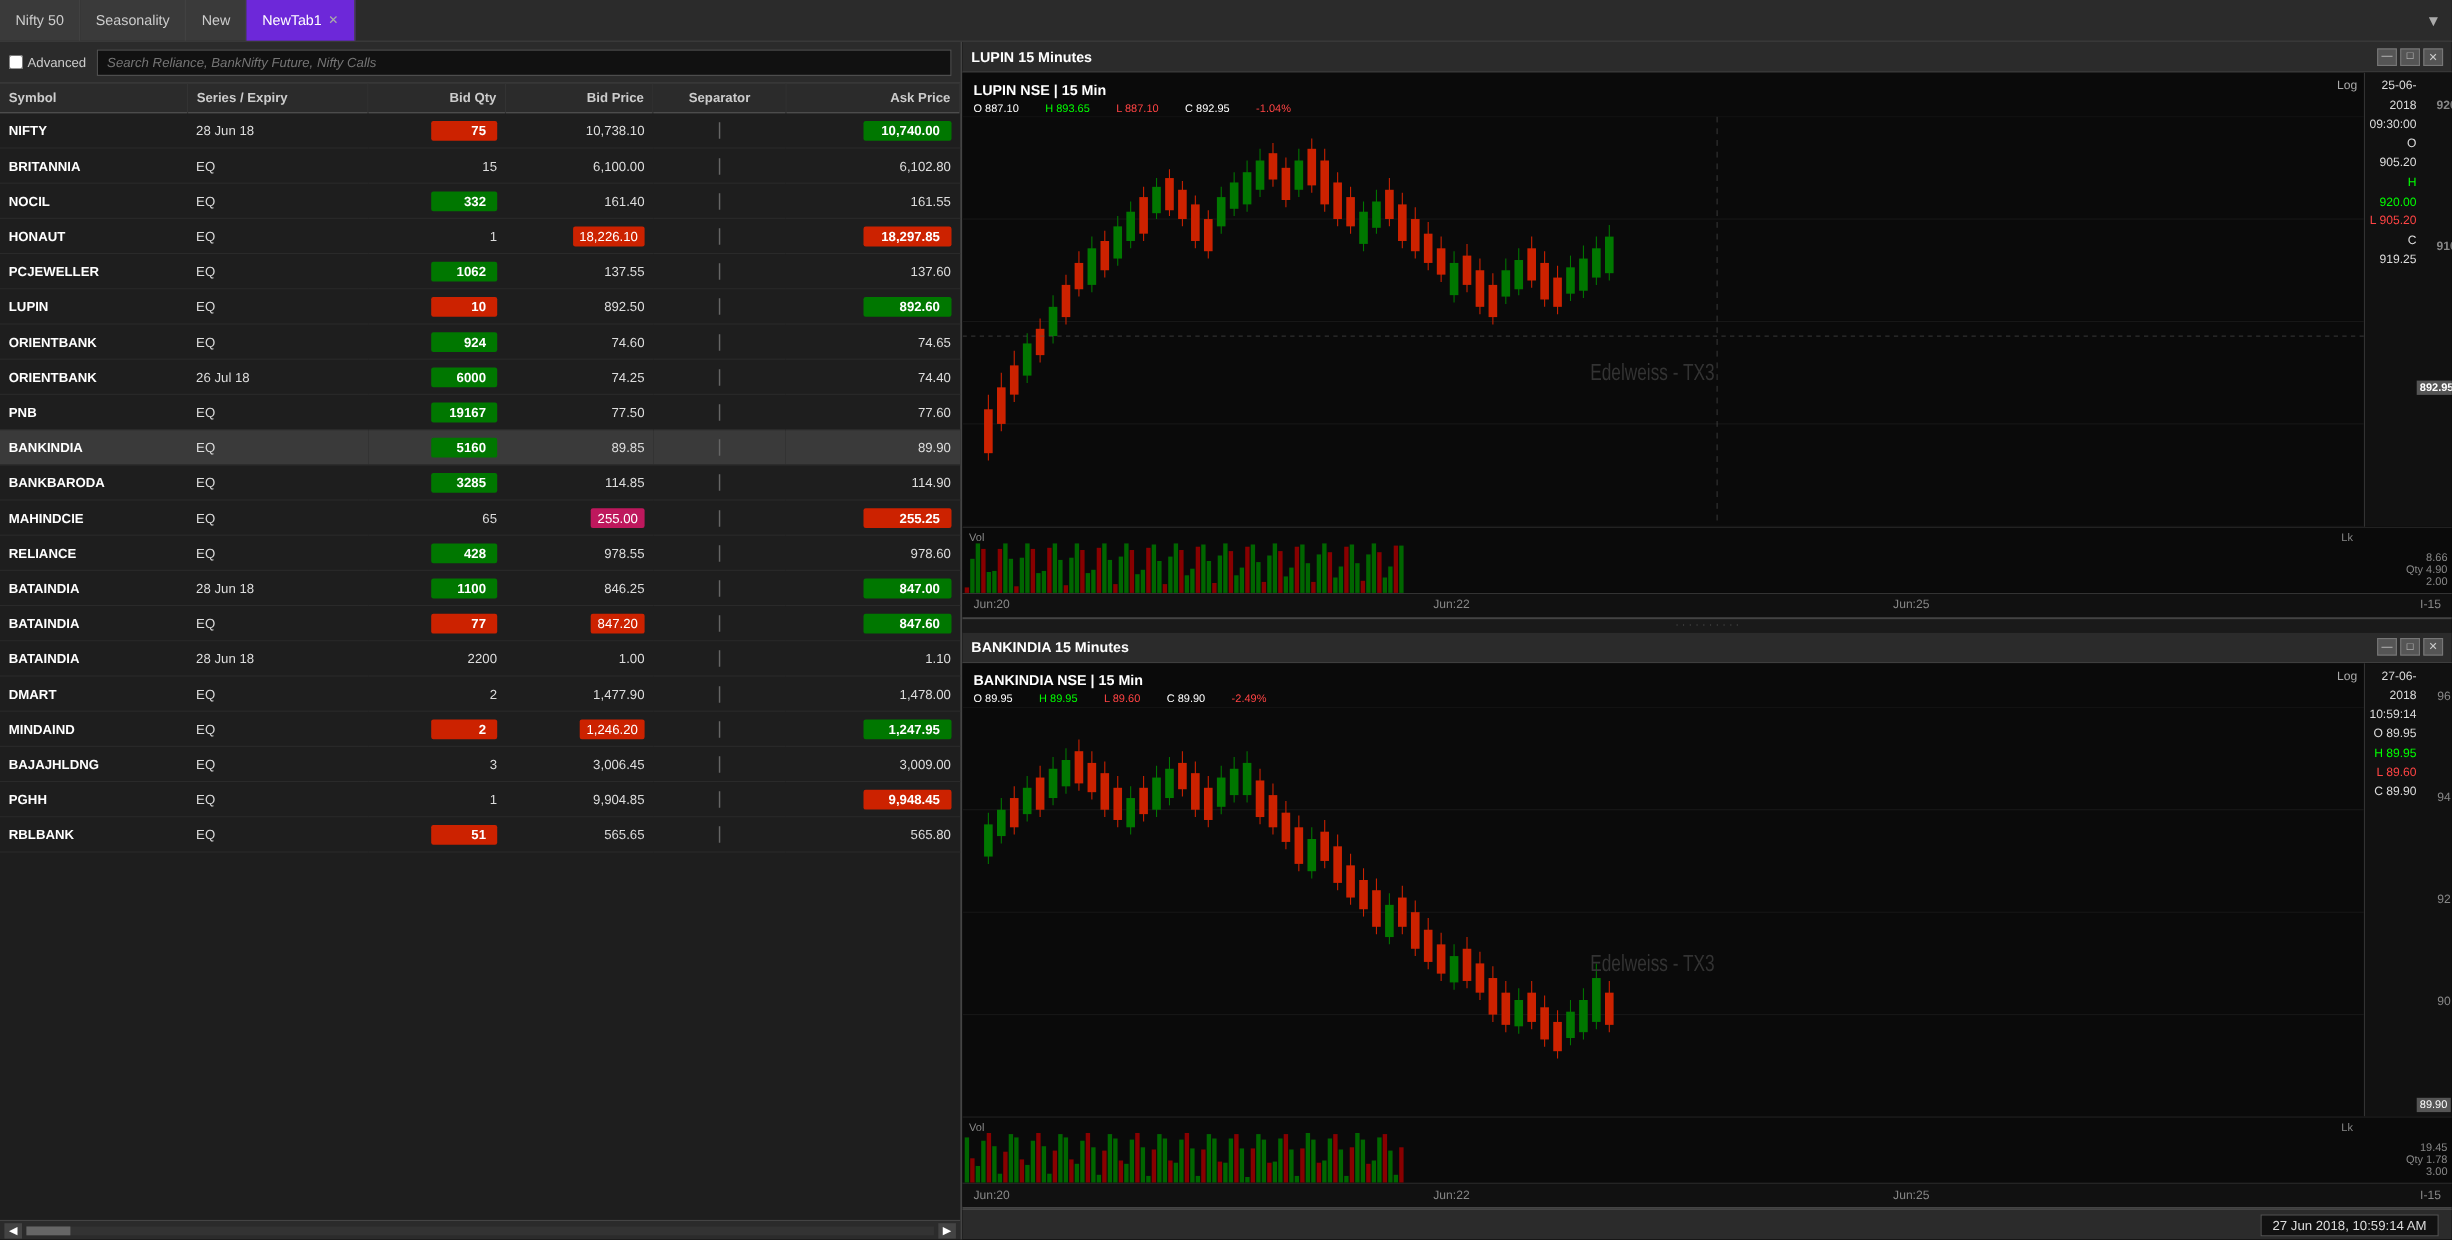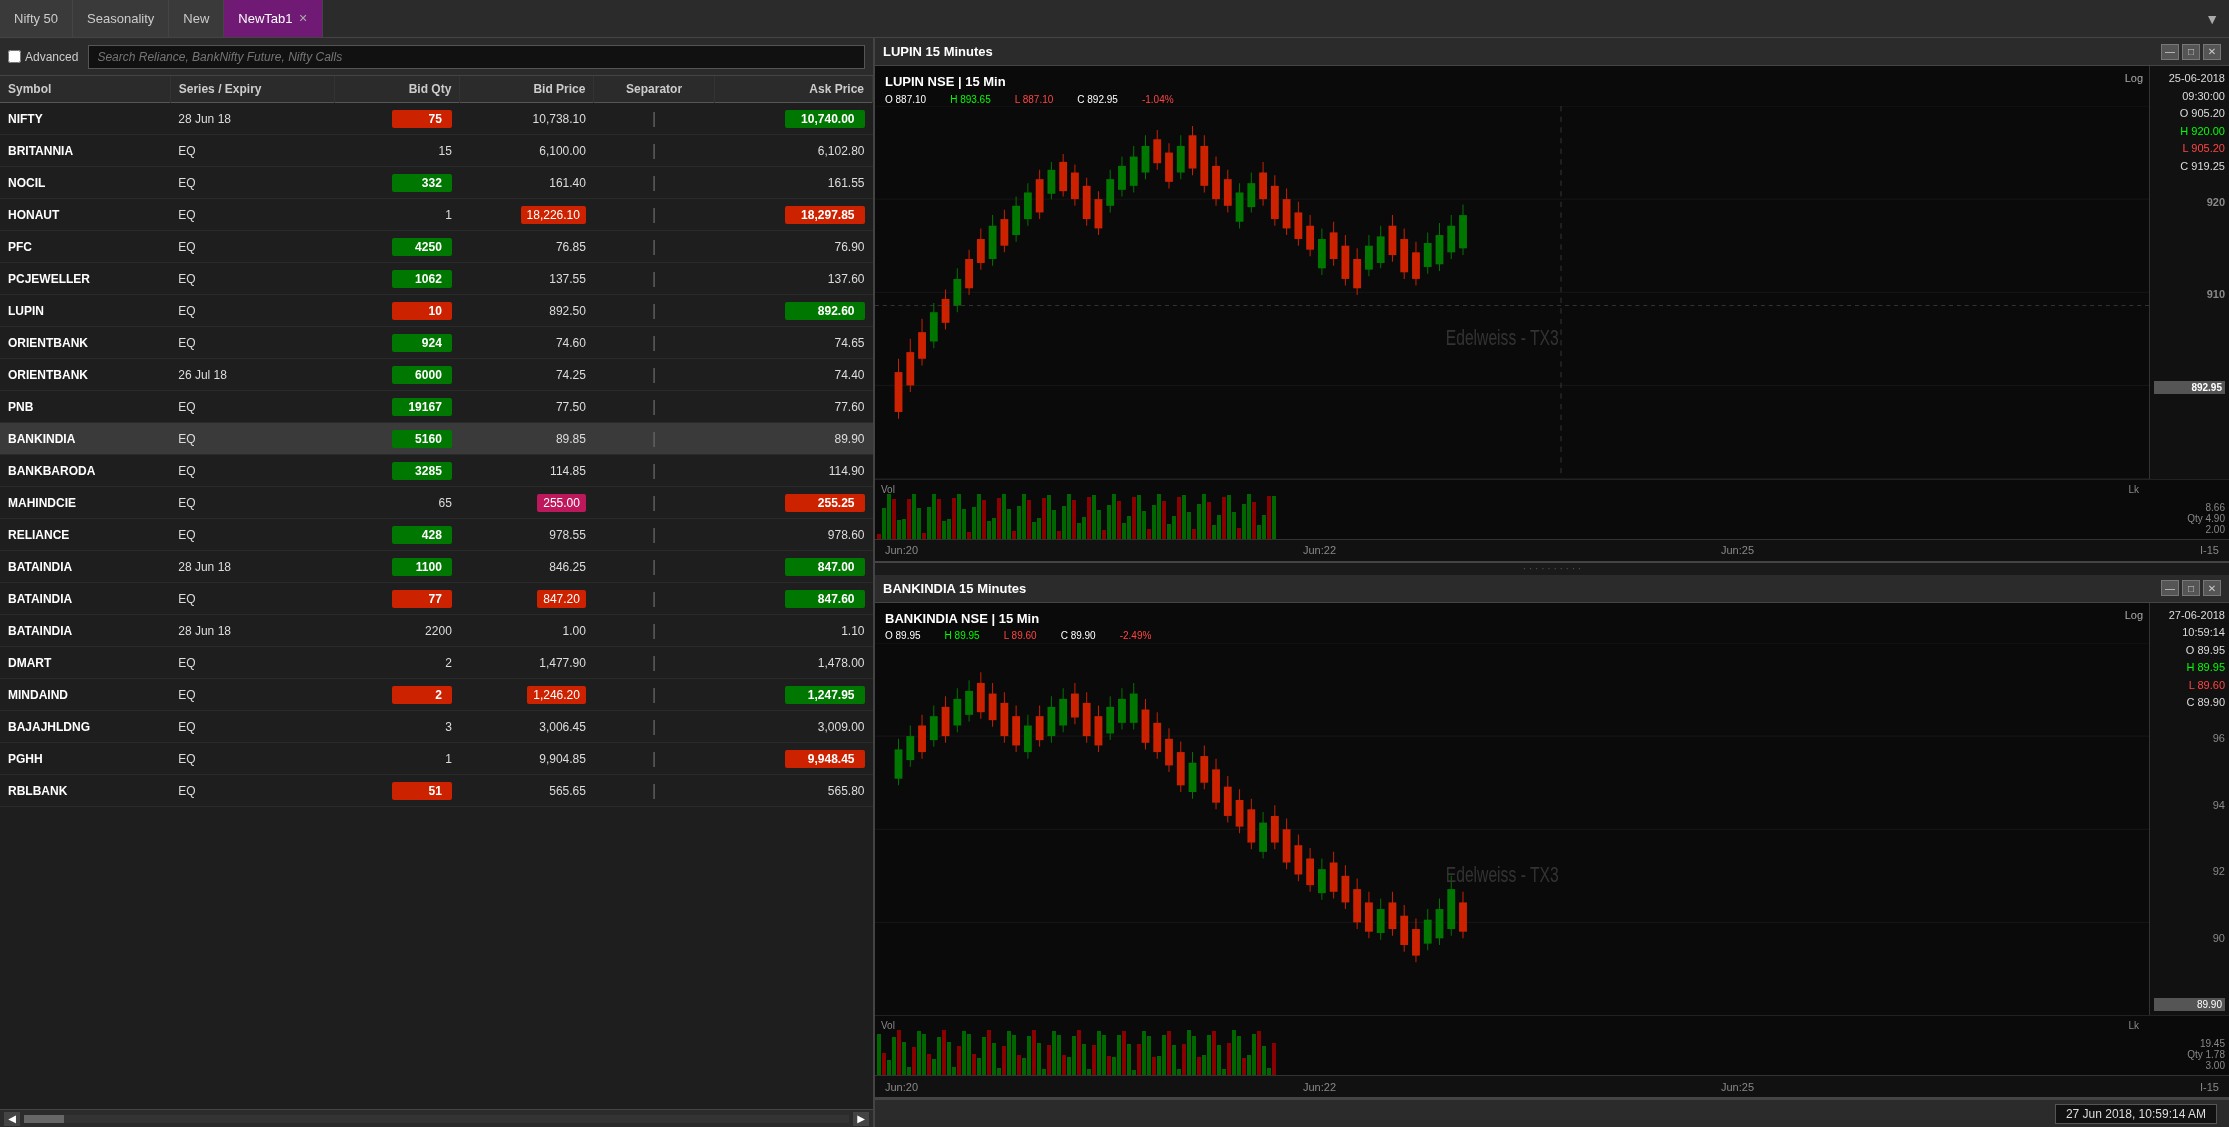--- a/index.html
+++ b/index.html
@@ -29,21 +29,21 @@
       cursor: pointer;
       font-size: 13px;
       color: #ccc;
       border-right: 1px solid #444;
       height: 100%;
       display: flex;
       align-items: center;
       background: #3a3a3a;
     }
     .tab.active {
-      background: #701a75;
+      background: #6d28d9;
       color: #fff;
     }
     .tab .close-btn {
       margin-left: 6px;
       color: #aaa;
       font-size: 11px;
       cursor: pointer;
     }
     .tab-arrow {
       margin-left: auto;
@@ -287,21 +287,21 @@
       right: 6px;
       font-size: 11px;
       color: #aaa;
     }
 
     .chart-sidebar {
       width: 80px;
       background: #111;
       border-left: 1px solid #333;
       display: flex;
-      flex-direction: column;
+      flex-direction: row;
       padding: 4px;
       font-size: 11px;
       color: #ccc;
       flex-shrink: 0;
     }
     .chart-sidebar-date { font-size: 11px; color: #ddd; text-align: right; line-height: 1.6; }
     .sidebar-val-h { color: #00ff00; }
     .sidebar-val-l { color: #ff4444; }
 
     
@@ -469,28 +469,20 @@
               <td class="separator-cell">|</td>
               <td class="ask-price-cell">161.55</td>
             </tr>
             <tr>
               <td class="symbol">HONAUT</td>
               <td>EQ</td>
               <td class="bid-qty-cell">1</td>
               <td class="right"><span style="background:#cc2200; color:#fff; padding:2px 6px; border-radius:2px;">18,226.10</span></td>
               <td class="separator-cell">|</td>
               <td class="ask-price-cell"><span class="ask-price-pill pill-red">18,297.85</span></td>
-            </tr>
-            <tr>
-              <td class="symbol">PFC</td>
-              <td>EQ</td>
-              <td class="bid-qty-cell"><span class="bid-qty-pill pill-green">4250</span></td>
-              <td class="right">76.85</td>
-              <td class="separator-cell">|</td>
-              <td class="ask-price-cell">76.90</td>
             </tr>
             <tr>
               <td class="symbol">PCJEWELLER</td>
               <td>EQ</td>
               <td class="bid-qty-cell"><span class="bid-qty-pill pill-green">1062</span></td>
               <td class="right">137.55</td>
               <td class="separator-cell">|</td>
               <td class="ask-price-cell">137.60</td>
             </tr>
             <tr>

